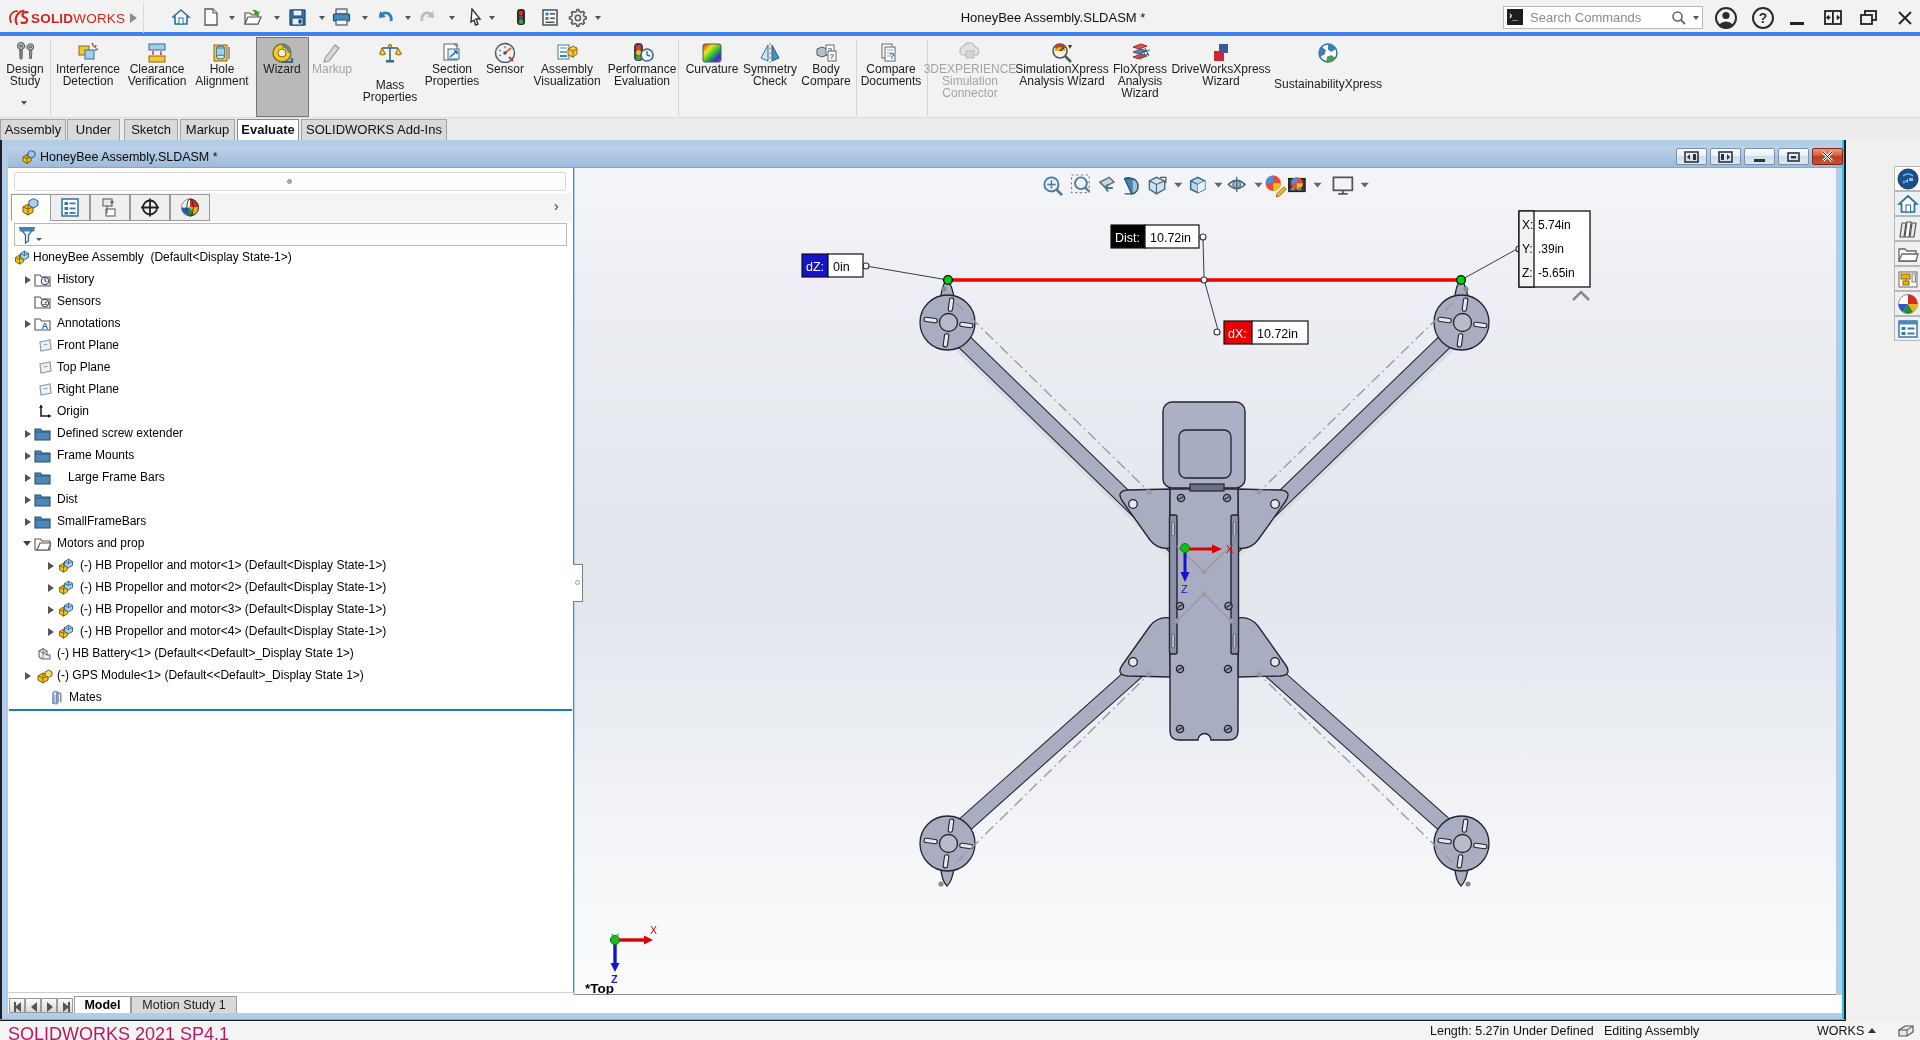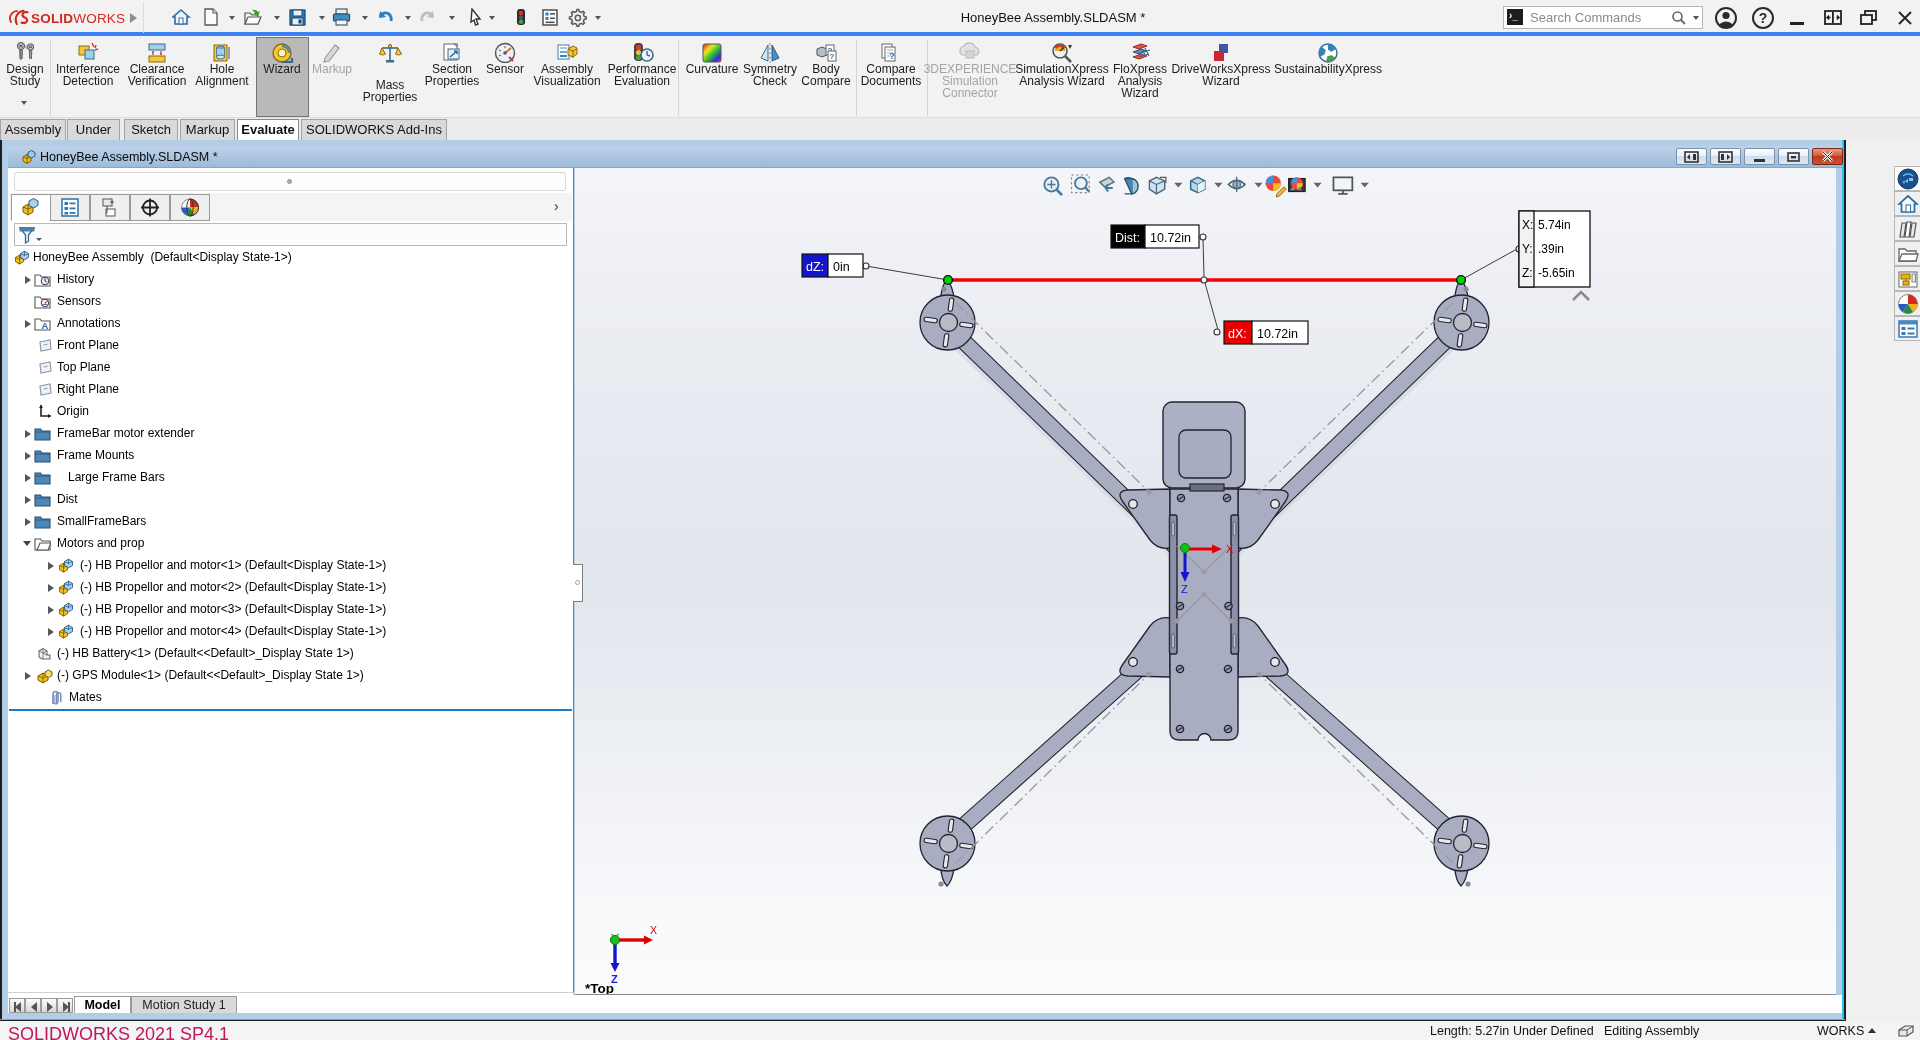--- a/index.html
+++ b/index.html
@@ -301,21 +301,21 @@
       <rect x="5" y="10" width="10" height="10" fill="#c82832"></rect>
     </svg>
     <div class="rlabel" style="left:1156px;top:27px;width:130px">DriveWorksXpress
 Wizard</div>
     <svg class="abs" style="left:1316px;top:5px" width="24" height="22" viewBox="0 0 24 22">
       <circle cx="12" cy="12" r="9" fill="#fff" stroke="#2a6a9a" stroke-width="1.4"></circle>
       <path d="M12 3 a9 9 0 0 1 8 5 l-5 3 a4 4 0 0 0 -3 -2Z" fill="#3a80b4"></path>
       <path d="M20 17 a9 9 0 0 1 -10 3.5 l1.5 -5.5 a4 4 0 0 0 3.5 -1Z" fill="#4a9a50"></path>
       <path d="M4 16 a9 9 0 0 1 1.5 -10.5 l4.5 4 a4 4 0 0 0 -1 3.5Z" fill="#3a80b4"></path>
     </svg>
-    <div class="rlabel" style="left:1263px;top:27px;width:130px">SustainabilityXpress</div>
+    <div class="rlabel" style="left:1263px;top:42px;width:130px">SustainabilityXpress</div>
   </div>
 <div id="cmtabs" class="abs">
     <div class="cmtab" style="left:0px;width:66px">Assembly</div>
     <div class="cmtab" style="left:67px;width:53px">Under</div>
     <div class="cmtab" style="left:124px;width:54px">Sketch</div>
     <div class="cmtab" style="left:180px;width:55px">Markup</div>
     <div class="cmtab active" style="left:237px;width:62px">Evaluate</div>
     <div class="cmtab" style="left:301px;width:146px">SOLIDWORKS Add-Ins</div>
   </div>
 <div id="mdi" class="abs"></div>
@@ -448,21 +448,21 @@
       <path d="M3 5 L13 3 L14 12 L4 14 Z" fill="#dfe8f0" fill-opacity=".5" stroke="#8a9aaa" stroke-width="1.2"></path>
       <path d="M6.5 8 l4 -.8" stroke="#8a9aaa"></path>
     </svg><span class="tx" style="left:49px">Right Plane</span></div>
 <div class="trow" style="left:8px;top:401px;width:560px"><svg class="abs" style="left:29px;top:2px" width="17" height="17" viewBox="0 0 17 17">
       <path d="M4 2 L4 13 L14 13" fill="none" stroke="#222" stroke-width="1.6"></path>
       <path d="M4 2 l-2 3 l4 0Z M14 13 l-3 -2 l0 4Z" fill="#222"></path>
     </svg><span class="tx" style="left:49px">Origin</span></div>
 <div class="trow" style="left:8px;top:423px;width:560px"><div class="tarrow" style="left:17px;top:7px"></div><svg class="abs" style="left:26px;top:2px" width="17" height="17" viewBox="0 0 17 17">
       <path d="M1 4 l5.5 0 1.5 2 8 0 0 9 -15 0Z" fill="#4d87b8" stroke="#28506e" stroke-width="1.1"></path>
       <path d="M1 7 l15 0" stroke="#28506e" stroke-width=".8"></path>
-    </svg><span class="tx" style="left:49px">FrameBar motor extender</span></div>
+    </svg><span class="tx" style="left:49px">Defined screw extender</span></div>
 <div class="trow" style="left:8px;top:445px;width:560px"><div class="tarrow" style="left:17px;top:7px"></div><svg class="abs" style="left:26px;top:2px" width="17" height="17" viewBox="0 0 17 17">
       <path d="M1 4 l5.5 0 1.5 2 8 0 0 9 -15 0Z" fill="#4d87b8" stroke="#28506e" stroke-width="1.1"></path>
       <path d="M1 7 l15 0" stroke="#28506e" stroke-width=".8"></path>
     </svg><span class="tx" style="left:49px">Frame Mounts</span></div>
 <div class="trow" style="left:8px;top:467px;width:560px"><div class="tarrow" style="left:17px;top:7px"></div><svg class="abs" style="left:26px;top:2px" width="17" height="17" viewBox="0 0 17 17">
       <path d="M1 4 l5.5 0 1.5 2 8 0 0 9 -15 0Z" fill="#4d87b8" stroke="#28506e" stroke-width="1.1"></path>
       <path d="M1 7 l15 0" stroke="#28506e" stroke-width=".8"></path>
     </svg><span class="tx" style="left:60px">Large Frame Bars</span></div>
 <div class="trow" style="left:8px;top:489px;width:560px"><div class="tarrow" style="left:17px;top:7px"></div><svg class="abs" style="left:26px;top:2px" width="17" height="17" viewBox="0 0 17 17">
       <path d="M1 4 l5.5 0 1.5 2 8 0 0 9 -15 0Z" fill="#4d87b8" stroke="#28506e" stroke-width="1.1"></path>

